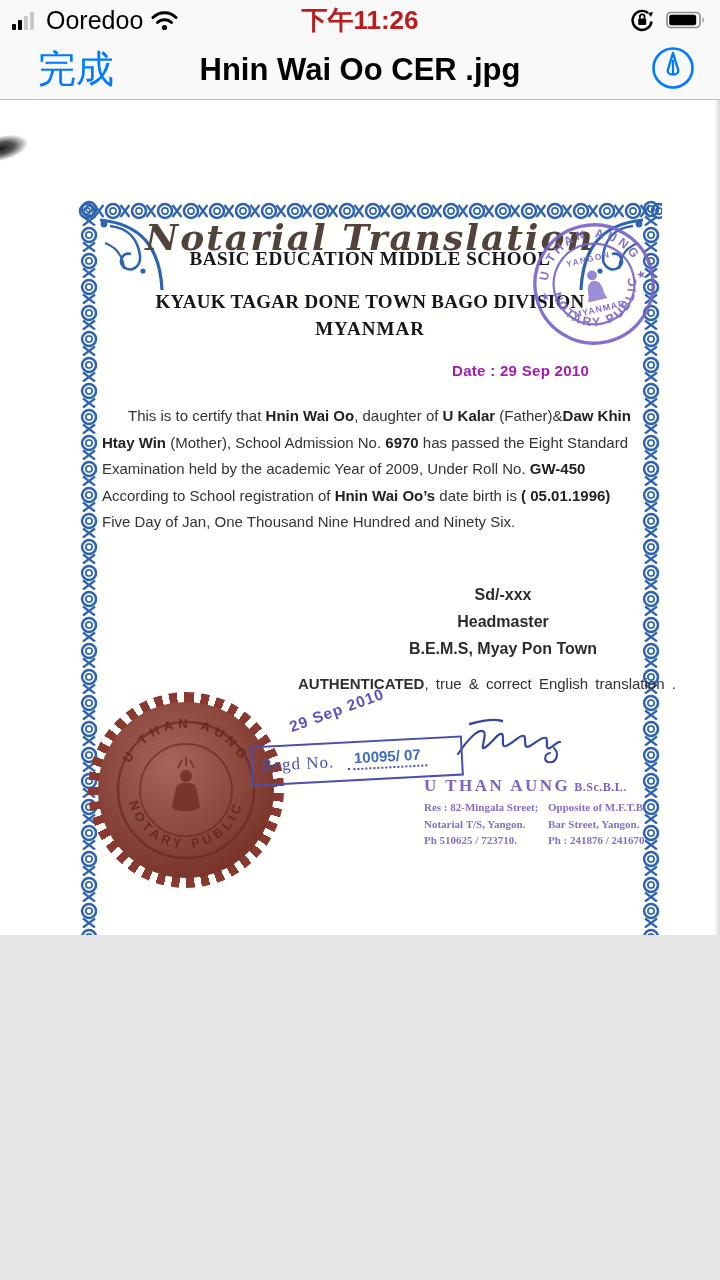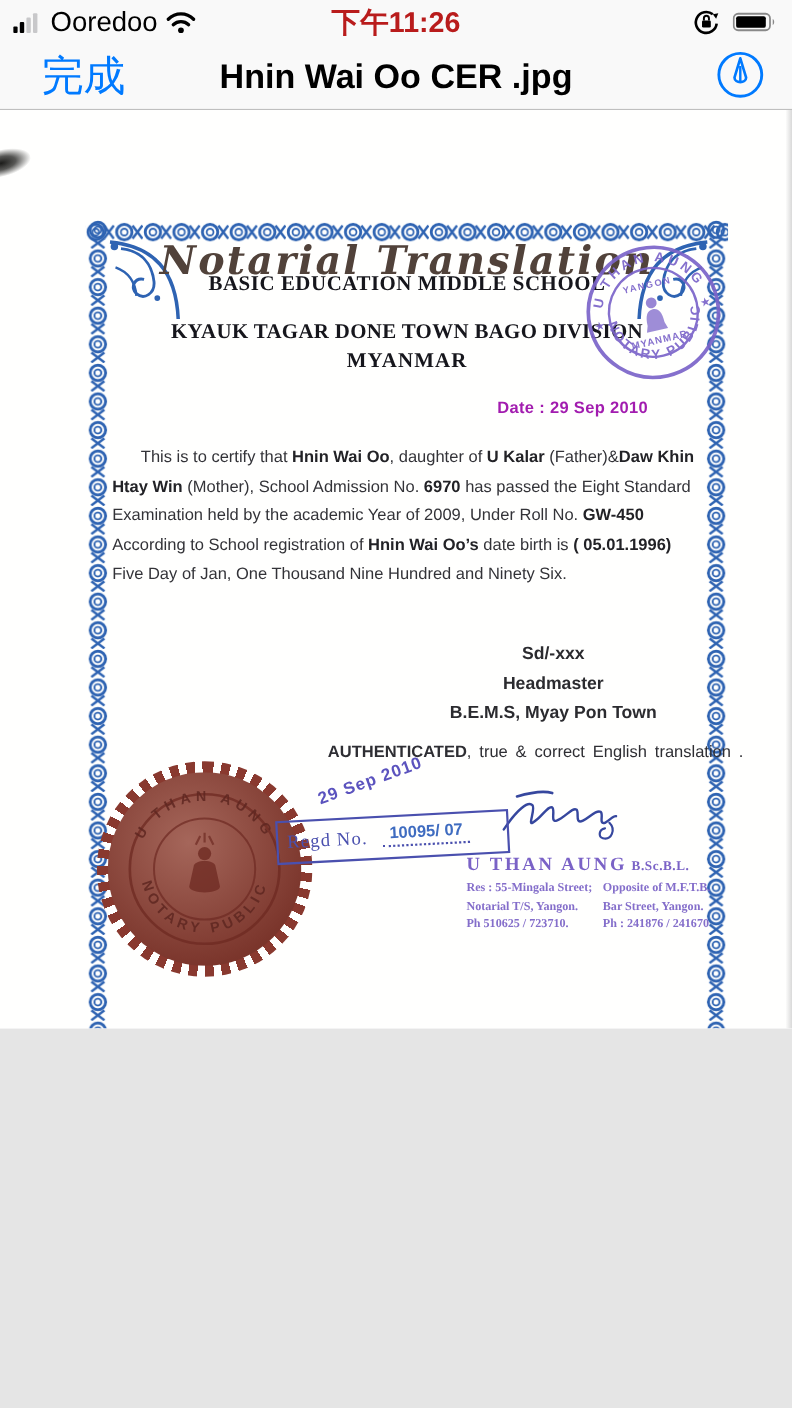--- a/index.html
+++ b/index.html
@@ -317,21 +317,21 @@
         <path d="M22,46 C34,28 44,20 48,24 C51,27 44,42 48,40 C56,36 62,24 66,26 C69,28 64,40 70,38 C78,35 84,26 88,28 C91,30 86,42 94,38 C100,35 106,28 110,30 C113,32 108,42 114,40 C118,38 122,33 124,34" fill="none" stroke="#36479e" stroke-width="2.2" stroke-linecap="round"></path>
         <path d="M118,40 C124,46 120,56 112,54 C108,53 108,46 114,45" fill="none" stroke="#36479e" stroke-width="2" stroke-linecap="round"></path>
       </svg>
 
       <div class="notary-block">
         <div>
           <span class="notary-name">U THAN AUNG</span>
           <span class="notary-degrees">B.Sc.B.L.</span>
         </div>
         <div class="notary-cols">
-          <span>Res : 55-Mingala Street;</span>
+          <span>Res : 82-Mingala Street;</span>
           <span>Opposite of M.F.T.B.</span>
           <span>Notarial T/S, Yangon.</span>
           <span>Bar Street, Yangon.</span>
           <span>Ph   510625 / 723710.</span>
           <span>Ph : 241876 / 241670</span>
         </div>
       </div>
 
     </div>
   </main>

